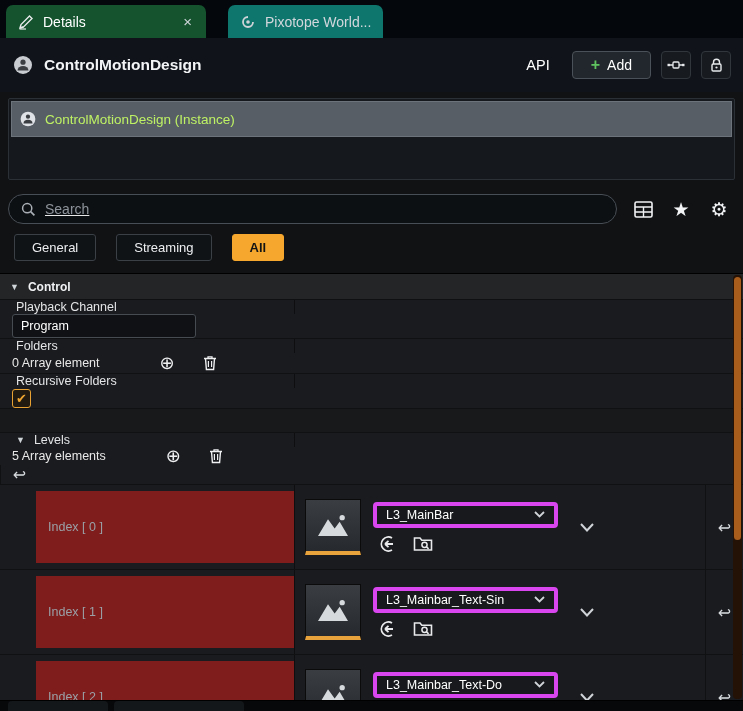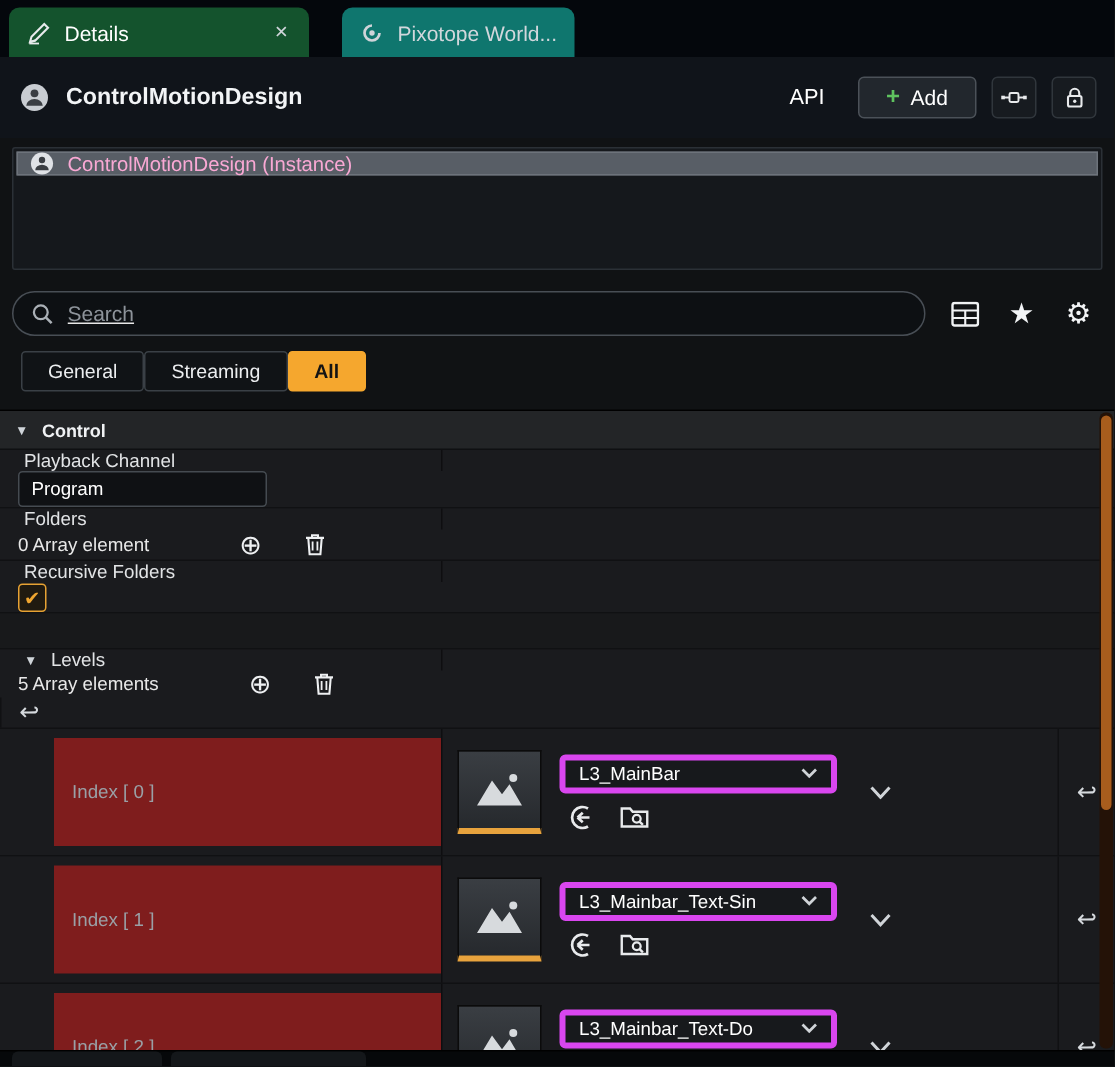--- a/index.html
+++ b/index.html
@@ -47,41 +47,41 @@
     background: #171b20; border: 1px solid #30363c; border-radius: 4px; cursor: pointer;
   }
 
   
   .instance-panel {
     margin: 6px 8px 2px 8px; height: 82px;
     background: #15181c; border: 1px solid #2b3036; border-radius: 2px;
     padding: 2px; flex: none;
   }
   .instance-row {
-    height: 16px; background: #585e66; border: 1px solid #6d737b;
+    height: 36px; background: #585e66; border: 1px solid #6d737b;
     display: flex; align-items: center; gap: 8px; padding: 0 7px;
-    font-size: 13.5px; color: #f9a8d4; cursor: pointer;
+    font-size: 13.5px; color: #bef264; cursor: pointer;
   }
 
   
   .search-row { display: flex; align-items: center; gap: 14px; padding: 12px 12px 6px 8px; flex: none; }
   .search-box {
     flex: 1; height: 30px; background: #0d1013; border: 1px solid #484e55;
     border-radius: 15px; display: flex; align-items: center; gap: 9px; padding: 0 12px; text-decoration: underline;
   }
   .search-box input {
     flex: 1; background: transparent; border: none; outline: none;
     color: #e8e8e8; font-size: 14px; font-family: "Liberation Sans", sans-serif;
   }
   .search-box input::placeholder { color: #8d939a; }
   .tool-icon { width: 24px; height: 24px; display: flex; align-items: center; justify-content: center; cursor: pointer; color: #f2f4f6; }
   .tool-icon .uni { font-size: 19px; line-height: 1; }
 
   
-  .filter-row { display: flex; gap: 0; padding: 4px 10px 12px 14px; flex: none; }
+  .filter-row { display: flex; gap: 20px; padding: 4px 10px 12px 14px; flex: none; }
   .filter-btn {
     background: #101316; border: 1px solid #3a4046; border-radius: 3px;
     color: #eceef0; padding: 5px 17px; font-size: 13px; cursor: pointer;
   }
   .filter-btn.active { background: #f5a72e; border-color: #f5a72e; color: #141414; font-weight: 700; }
 
   
   .props { flex: 1; position: relative; background: #151618; overflow: hidden; border-top: 1px solid #000; }
   .cat-row {
     height: 26px; background: #232527; border-bottom: 1px solid #0f1012;
@@ -98,21 +98,21 @@
     width: 295px; display: flex; align-items: center; gap: 9px;
     padding-left: 16px; font-size: 12.5px; color: #e2e4e6;
     border-right: 1px solid rgba(0,0,0,.45);
   }
   .pvalue { flex: 1; display: flex; align-items: center; padding-left: 12px; font-size: 12.5px; }
   .pcell { width: 30px; border-left: 1px solid #101113; }
   .pcell-reset { width: 38px; border-left: 1px solid #101113; display: flex; align-items: center; justify-content: center; }
   .reset-glyph { font-size: 16px; color: #d6dade; cursor: pointer; }
 
   .text-input {
-    width: 166px; height: 24px; background: #0f1114; border: 1px solid #454b51;
+    width: 184px; height: 24px; background: #0f1114; border: 1px solid #454b51;
     border-radius: 3px; color: #fff; padding: 0 8px; font-size: 12.5px;
     font-family: "Liberation Sans", sans-serif; outline: none;
   }
   .arr-icons { display: flex; gap: 28px; margin-left: 60px; align-items: center; }
   .uni-icon { font-size: 18px; color: #eef0f2; line-height: 1; cursor: pointer; }
 
   .checkbox {
     width: 19px; height: 19px; border: 1px solid #e7a233; border-radius: 3px;
     background: #201a10; display: flex; align-items: center; justify-content: center;
     font-size: 13px; color: #f0a630; cursor: pointer;

